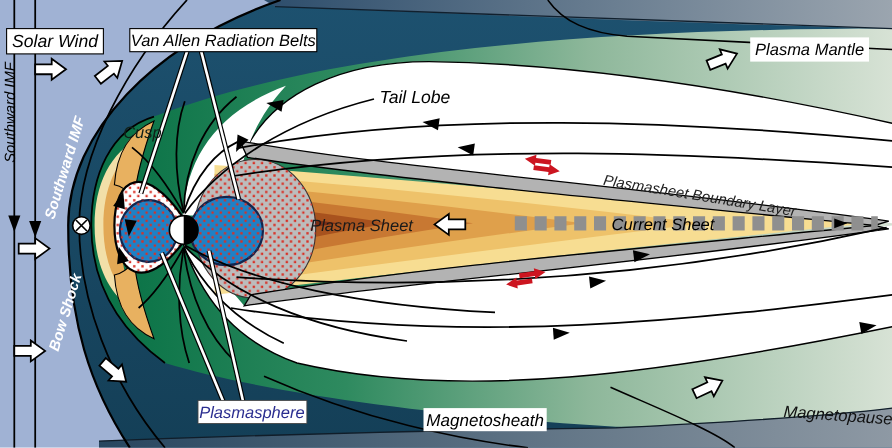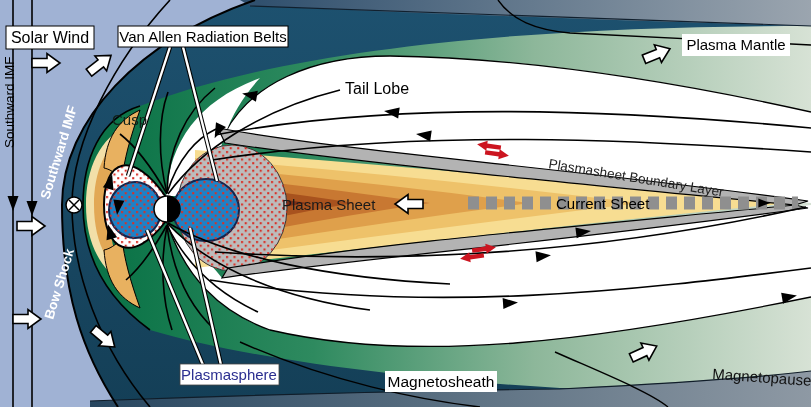--- a/index.html
+++ b/index.html
@@ -1,17 +1,17 @@
 <!DOCTYPE html>
 <html><head>
 <meta charset="utf-8">
 <style>
   html,body{margin:0;padding:0;width:811px;height:407px;overflow:hidden;background:#fff;
     font-family:"Liberation Sans", sans-serif;}
-  #stage{position:relative;width:811px;height:407px;}
+  #stage{position:relative;width:811px;height:407px;font-style:italic;}
   svg{position:absolute;left:0;top:0;display:block;}
   text{font-family:"Liberation Sans", sans-serif;}
 </style>
 </head>
 <body>
 
 <div id="stage">
 <svg width="811" height="407" viewBox="0 0 811 407">
   <defs>
     <linearGradient id="gTop" x1="250" y1="0" x2="811" y2="0" gradientUnits="userSpaceOnUse">

